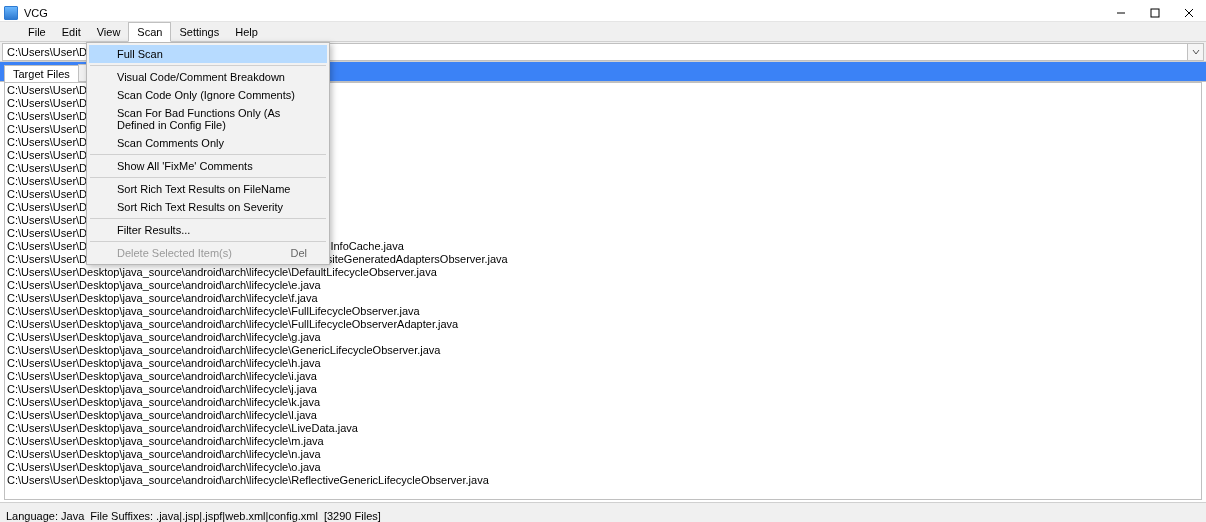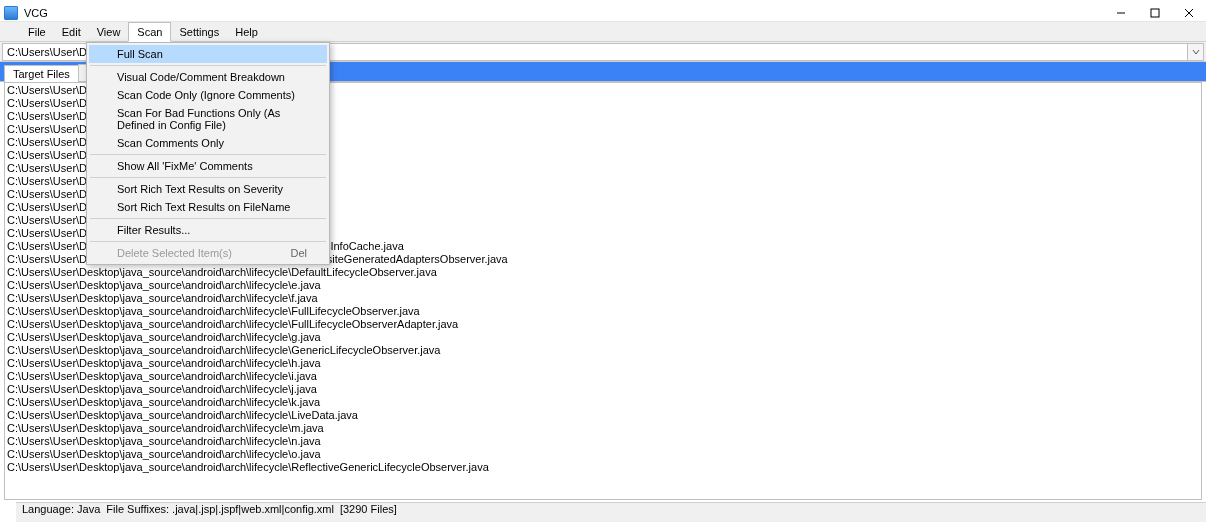--- a/index.html
+++ b/index.html
@@ -136,25 +136,25 @@
     justify-content: space-between;
     cursor: default;
   }
   .dd-item.highlight { background: #b7dbff; }
   .dd-item.disabled { color: #9a9a9a; }
   .dd-sep { height: 1px; background: #d0d0d0; margin: 2px 1px; }
   .dd-shortcut { color: #666; font-size: 11px; }
 
   .statusbar {
     position: absolute;
-    left: 16px; right: 0; bottom: 0;
+    left: 0; right: 0; bottom: 0;
     height: 20px;
     background: #f0f0f0;
     border-top: 1px solid #d0d0d0;
-    display: flex; align-items: flex-start;
+    display: flex; align-items: flex-end;
     padding: 0 6px; gap: 6px;
     font-size: 11px;
   }
 </style>
 </head>
 <body>
 
 <div class="titlebar">
   <div class="titlebar-left">
     <div class="titlebar-icon"></div>
@@ -224,20 +224,21 @@
       <div class="file-row">C:\Users\User\Desktop\java_source\android\arch\lifecycle\e.java</div>
       <div class="file-row">C:\Users\User\Desktop\java_source\android\arch\lifecycle\f.java</div>
       <div class="file-row">C:\Users\User\Desktop\java_source\android\arch\lifecycle\FullLifecycleObserver.java</div>
       <div class="file-row">C:\Users\User\Desktop\java_source\android\arch\lifecycle\FullLifecycleObserverAdapter.java</div>
       <div class="file-row">C:\Users\User\Desktop\java_source\android\arch\lifecycle\g.java</div>
       <div class="file-row">C:\Users\User\Desktop\java_source\android\arch\lifecycle\GenericLifecycleObserver.java</div>
       <div class="file-row">C:\Users\User\Desktop\java_source\android\arch\lifecycle\h.java</div>
       <div class="file-row">C:\Users\User\Desktop\java_source\android\arch\lifecycle\i.java</div>
       <div class="file-row">C:\Users\User\Desktop\java_source\android\arch\lifecycle\j.java</div>
       <div class="file-row">C:\Users\User\Desktop\java_source\android\arch\lifecycle\k.java</div>
+      <div class="file-row">C:\Users\User\Desktop\java_source\android\arch\lifecycle\l.java</div>
       <div class="file-row">C:\Users\User\Desktop\java_source\android\arch\lifecycle\LiveData.java</div>
       <div class="file-row">C:\Users\User\Desktop\java_source\android\arch\lifecycle\m.java</div>
       <div class="file-row">C:\Users\User\Desktop\java_source\android\arch\lifecycle\n.java</div>
       <div class="file-row">C:\Users\User\Desktop\java_source\android\arch\lifecycle\o.java</div>
       <div class="file-row">C:\Users\User\Desktop\java_source\android\arch\lifecycle\ReflectiveGenericLifecycleObserver.java</div>
     </div>
 </div>
 
 <div class="dropdown" id="dropdown">
     <div class="dd-item highlight">
@@ -255,24 +256,24 @@
     </div>
     <div class="dd-item">
       <span>Scan Comments Only</span>
     </div>
     <div class="dd-sep"></div>
     <div class="dd-item">
       <span>Show All 'FixMe' Comments</span>
     </div>
     <div class="dd-sep"></div>
     <div class="dd-item">
+      <span>Sort Rich Text Results on FileName</span>
+    </div>
+    <div class="dd-item">
       <span>Sort Rich Text Results on Severity</span>
-    </div>
-    <div class="dd-item">
-      <span>Sort Rich Text Results on FileName</span>
     </div>
     <div class="dd-sep"></div>
     <div class="dd-item">
       <span>Filter Results...</span>
     </div>
     <div class="dd-sep"></div>
     <div class="dd-item disabled">
       <span>Delete Selected Item(s)</span>
       <span class="dd-shortcut">Del</span>
     </div>

